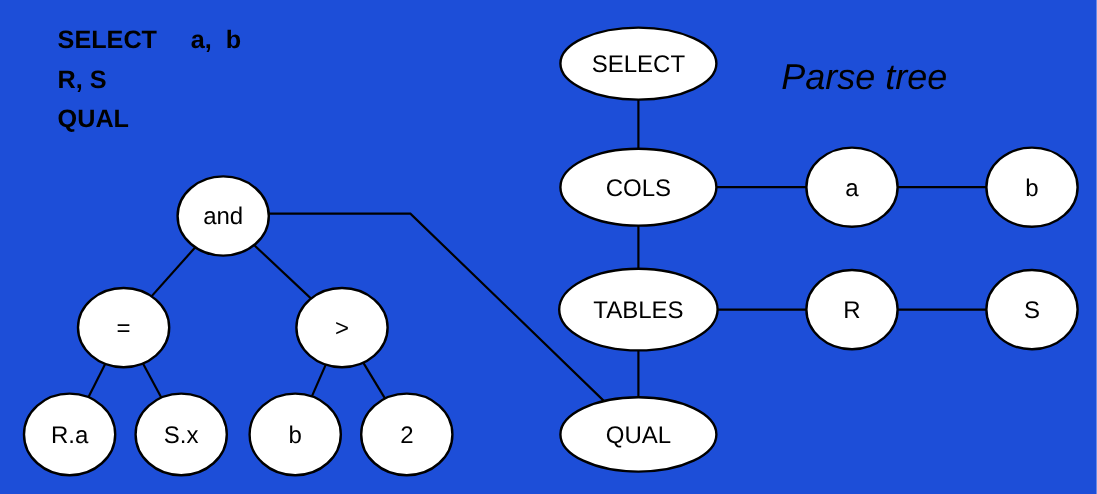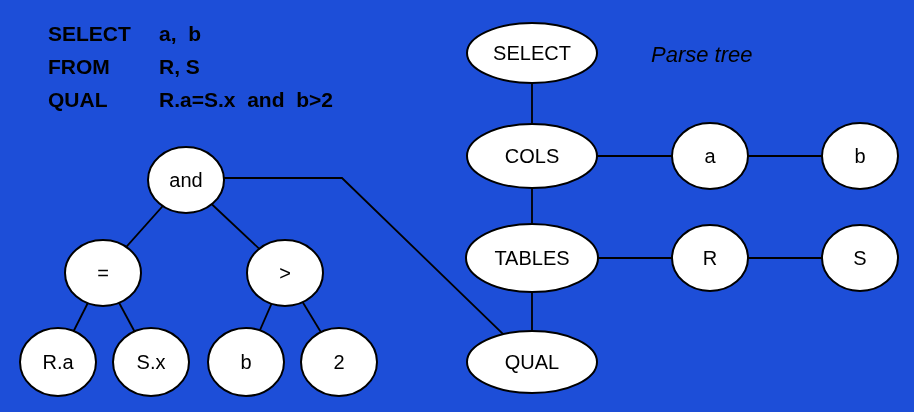--- a/index.html
+++ b/index.html
@@ -28,23 +28,23 @@
     line-height: 33px;
     white-space: pre;
   }
   .sql-kw {
     width: 111px;
     flex: 0 0 111px;
   }
   .caption {
     position: absolute;
     left: 651px;
-    top: 42px;
+    top: 52px;
     font-style: italic;
-    font-size: 22px;
+    font-size: 30px;
     line-height: 26px;
   }
   svg.diagram {
     position: absolute;
     left: 0;
     top: 0;
   }
   .edge {
     stroke: #000000;
     stroke-width: 1.8;
@@ -66,26 +66,24 @@
 <body>
 
 <div class="canvas">
 
   <div class="sql-block">
     <div class="sql-row">
       <span class="sql-kw">SELECT</span>
       <span class="sql-args">a,  b</span>
     </div>
     <div class="sql-row">
-      <span class="sql-kw">FROM</span>
       <span class="sql-args">R, S</span>
     </div>
     <div class="sql-row">
       <span class="sql-kw">QUAL</span>
-      <span class="sql-args">R.a=S.x  and  b&gt;2</span>
     </div>
   </div>
 
   <div class="caption">Parse tree</div>
 
   <svg class="diagram" width="914" height="412" viewBox="0 0 914 412">
 
     <g>
       <line class="edge" x1="186" y1="180" x2="103" y2="273"></line>
       <line class="edge" x1="186" y1="180" x2="285" y2="273"></line>

